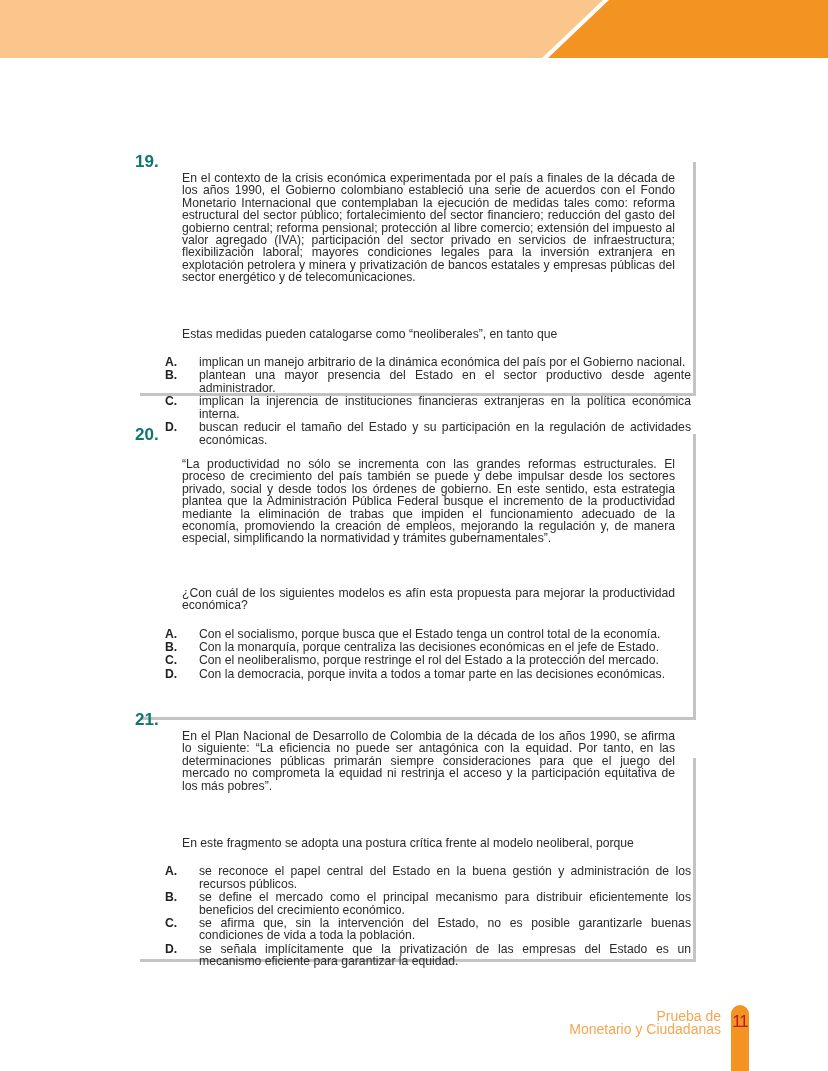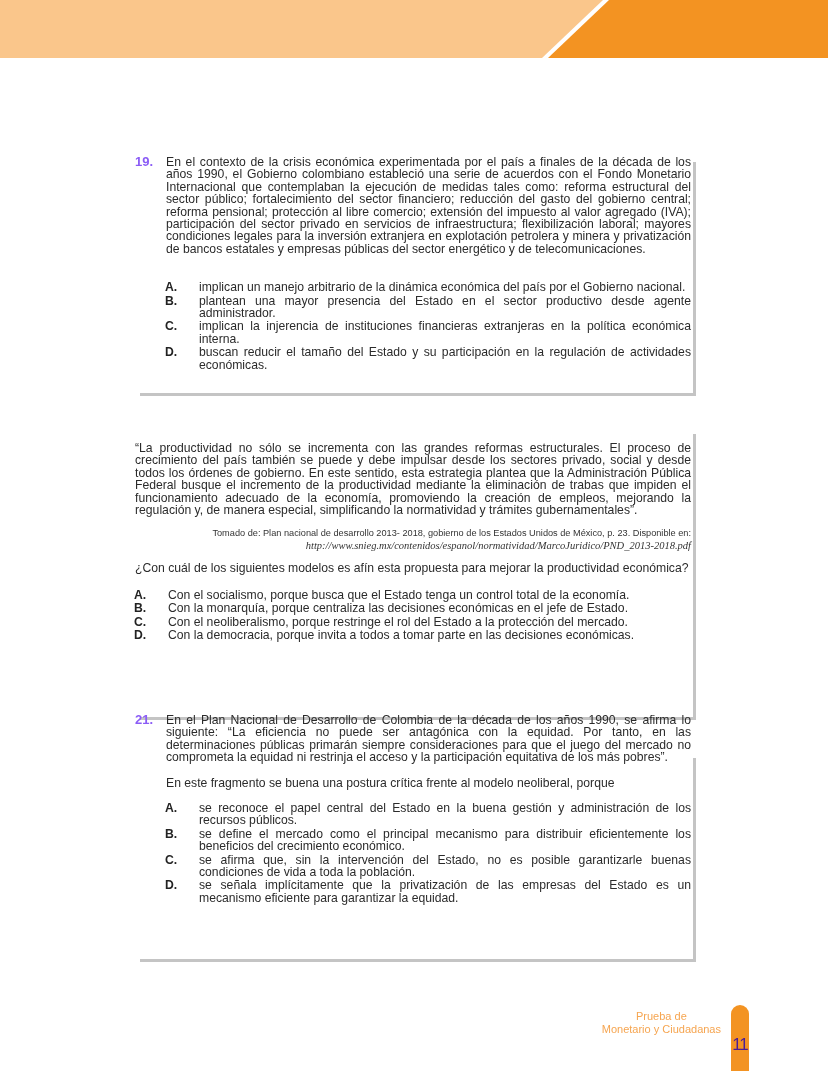--- a/index.html
+++ b/index.html
@@ -6,59 +6,60 @@
   body { width: 828px; height: 1071px; position: relative; overflow: hidden;
          font-family: "Liberation Sans", sans-serif; color: #2b2b2b; }
 
   .header { position: absolute; left: 0; top: 0; width: 828px; height: 58px; overflow: hidden; }
   .header svg { display: block; }
 
   .question { position: absolute; left: 135px; width: 556px; }
   .q-box { position: absolute; border-right: 3px solid #c4c4c4; border-bottom: 3px solid #c4c4c4; pointer-events: none; }
 
   .q-row { display: flex; }
-  .q-num { width: 31px; font-weight: bold; font-size: 13px; line-height: 12.5px; color: #8b5cf6; flex: none; }
+  .q-num { width: 31px; font-weight: bold; font-size: 17px; line-height: 12.5px; color: #0f766e; flex: none; }
   .q-body { flex: 1; font-size: 12.2px; line-height: 12.4px; text-align: justify; }
-  .q-body p { margin: 0; }
+  .q-body p { margin: 16px; }
   .q-body .gap { height: 12px; }
   .quote { margin: 0; }
   .source { text-align: right; font-size: 9.2px; line-height: 12.5px; margin-top: 11px; color: #333; }
   .source .url { font-family: "Liberation Serif", serif; font-style: italic; font-size: 10.5px; }
 
   .options { margin-top: 12px; }
   .opt { display: flex; font-size: 12.2px; line-height: 12.4px; margin-bottom: 4px; }
   .opt .letter { width: 34px; font-weight: bold; flex: none; color: #222; }
   .opt .text { flex: 1; text-align: justify; }
   .opt.tight { margin-bottom: 1px; }
 
-  .footer-label { position: absolute; right: 107px; top: 1010px; text-align: center;
-                  font-size: 11px; line-height: 12.5px; color: #f6a550; }
+  .footer-label { position: absolute; right: 107px; top: 1010px; text-align: right;
+                  font-size: 14px; line-height: 12.5px; color: #f6a550; }
   .page-tab { position: absolute; left: 731px; top: 1005px; width: 18px; height: 66px;
               background: #f39322; border-radius: 9px 9px 0 0; }
   .page-num { position: absolute; left: 731px; top: 1012px; width: 18px; text-align: center;
-              color: #4c1d95; font-size: 17px; line-height: 20px; letter-spacing: -1px; margin-top: 23px; }
+              color: #b91c1c; font-size: 17px; line-height: 20px; letter-spacing: -1px; }
 </style>
 </head>
 <body>
 
 <div class="header">
   <svg width="828" height="58" viewBox="0 0 828 58">
     <rect x="0" y="0" width="828" height="58" fill="#fac68b"></rect>
     <polygon points="603,0 828,0 828,58 542,58" fill="#ffffff"></polygon>
     <polygon points="609,0 828,0 828,58 548,58" fill="#f39322"></polygon>
   </svg>
 </div>
 
 <div class="q-box" style="left:140px; top:162px; width:553px; height:231px;"></div>
 <div class="question" style="top:156px;">
   <div class="q-row">
     <div class="q-num">19.</div>
     <div class="q-body">
       <p>En el contexto de la crisis económica experimentada por el país a finales de la década de los años 1990, el Gobierno colombiano estableció una serie de acuerdos con el Fondo Monetario Internacional que contemplaban la ejecución de medidas tales como: reforma estructural del sector público; fortalecimiento del sector financiero; reducción del gasto del gobierno central; reforma pensional; protección al libre comercio; extensión del impuesto al valor agregado (IVA); participación del sector privado en servicios de infraestructura; flexibilización laboral; mayores condiciones legales para la inversión extranjera en explotación petrolera y minera y privatización de bancos estatales y empresas públicas del sector energético y de telecomunicaciones.</p>
       <div class="gap"></div>
+      <p>Estas medidas pueden catalogarse como “neoliberales”, en tanto que</p>
       <div class="options" style="margin-left:-1px; margin-top:14px;">
         <div class="opt tight">
             <span class="letter">A.</span>
             <span class="text">implican un manejo arbitrario de la dinámica económica del país por el Gobierno nacional.</span>
           </div>
         <div class="opt tight">
             <span class="letter">B.</span>
             <span class="text">plantean una mayor presencia del Estado en el sector productivo desde agente administrador.</span>
           </div>
         <div class="opt tight">
@@ -70,27 +71,24 @@
             <span class="text">buscan reducir el tamaño del Estado y su participación en la regulación de actividades económicas.</span>
           </div>
       </div>
     </div>
   </div>
 </div>
 
 <div class="q-box" style="left:140px; top:434px; width:553px; height:283px;"></div>
 <div class="question" style="top:429px;">
   <div class="q-row">
+    <div class="q-num">20.</div>
     <div class="q-body">
       <div class="gap" style="height:13px;"></div>
       <p class="quote">“La productividad no sólo se incrementa con las grandes reformas estructurales. El proceso de crecimiento del país también se puede y debe impulsar desde los sectores privado, social y desde todos los órdenes de gobierno. En este sentido, esta estrategia plantea que la Administración Pública Federal busque el incremento de la productividad mediante la eliminación de trabas que impiden el funcionamiento adecuado de la economía, promoviendo la creación de empleos, mejorando la regulación y, de manera especial, simplificando la normatividad y trámites gubernamentales”.</p>
-      <div class="source">
-        <div>Tomado de: Plan nacional de desarrollo 2013- 2018, gobierno de los Estados Unidos de México, p. 23. Disponible en:</div>
-        <div class="url">http://www.snieg.mx/contenidos/espanol/normatividad/MarcoJuridico/PND_2013-2018.pdf</div>
-      </div>
       <div class="gap" style="height:10px;"></div>
       <p>¿Con cuál de los siguientes modelos es afín esta propuesta para mejorar la productividad económica?</p>
       <div class="options" style="margin-left:-1px; margin-top:14px;">
         <div class="opt tight">
             <span class="letter">A.</span>
             <span class="text">Con el socialismo, porque busca que el Estado tenga un control total de la economía.</span>
           </div>
         <div class="opt tight">
             <span class="letter">B.</span>
             <span class="text">Con la monarquía, porque centraliza las decisiones económicas en el jefe de Estado.</span>
@@ -108,21 +106,21 @@
   </div>
 </div>
 
 <div class="q-box" style="left:140px; top:758px; width:553px; height:201px;"></div>
 <div class="question" style="top:714px;">
   <div class="q-row">
     <div class="q-num">21.</div>
     <div class="q-body">
       <p>En el Plan Nacional de Desarrollo de Colombia de la década de los años 1990, se afirma lo siguiente: “La eficiencia no puede ser antagónica con la equidad. Por tanto, en las determinaciones públicas primarán siempre consideraciones para que el juego del mercado no comprometa la equidad ni restrinja el acceso y la participación equitativa de los más pobres”.</p>
       <div class="gap" style="height:13px;"></div>
-      <p>En este fragmento se buena una postura crítica frente al modelo neoliberal, porque</p>
+      <p>En este fragmento se adopta una postura crítica frente al modelo neoliberal, porque</p>
       <div class="options" style="margin-left:-1px; margin-top:13px;">
         <div class="opt tight">
             <span class="letter">A.</span>
             <span class="text">se reconoce el papel central del Estado en la buena gestión y administración de los recursos públicos.</span>
           </div>
         <div class="opt tight">
             <span class="letter">B.</span>
             <span class="text">se define el mercado como el principal mecanismo para distribuir eficientemente los beneficios del crecimiento económico.</span>
           </div>
         <div class="opt tight">

